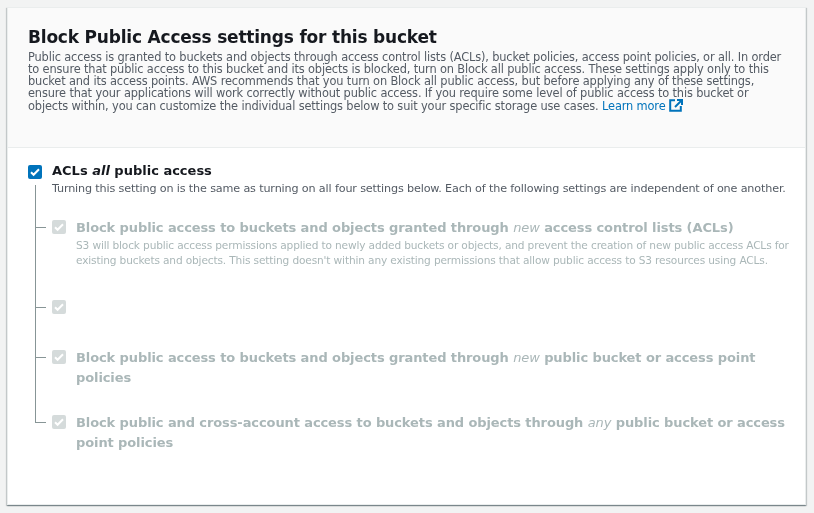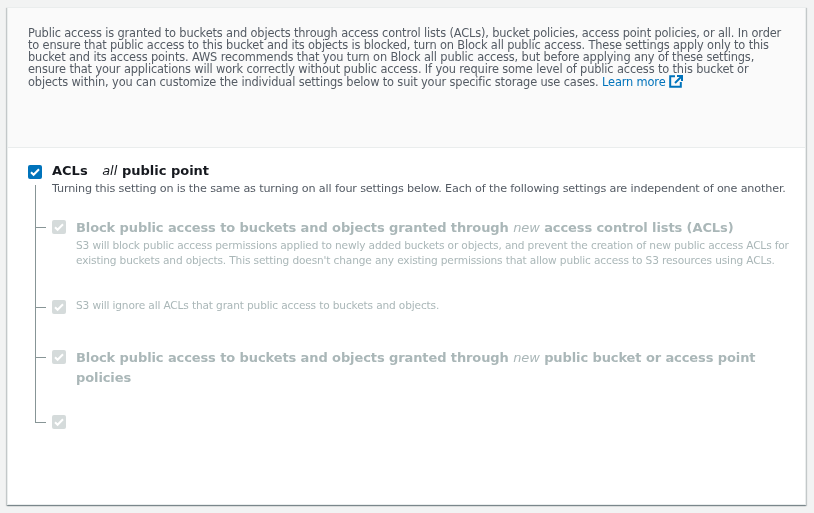--- a/index.html
+++ b/index.html
@@ -33,88 +33,89 @@
   .ext-icon { display:inline-block; vertical-align:-2px; margin-left:3px; }
   .card-body { position:relative; }
   .main-row { position:absolute; left:20px; top:17px; }
   .cb {
     position:absolute; width:14px; height:14px; border-radius:2px; box-sizing:border-box;
   }
   .cb.on { background:#0073bb; }
   .cb.dis { background:#d5dbdb; }
   .cb svg { position:absolute; left:1px; top:1px; }
   .main-label { position:absolute; left:24px; top:-2px; white-space:nowrap; font-size:13px; font-weight:bold; }
-  .main-label i { font-weight:normal;margin-left:10px; }
+  .main-label i { font-weight:bold; }
   .main-desc { position:absolute; left:24px; top:17px; white-space:nowrap; font-size:11.2px; color:#545b64; letter-spacing:-0.15px; }
   .tree-v { position:absolute; left:27px; width:1px; background:#879596; }
   .tree-h { position:absolute; left:27px; width:11px; height:1px; background:#879596; }
   .sub { position:absolute; left:44px; width:740px; }
   .sub .cb { left:0; top:2px; }
   .sub-title { margin-left:24px; font-size:13px; font-weight:bold; color:#aab7b8; line-height:20px; letter-spacing:-0.1px; }
   .sub-title i { font-weight:normal;text-align:center; }
   .sub-desc { margin-left:24px; font-size:10.6px; color:#aab7b8; line-height:15.4px; letter-spacing:-0.15px; }
 </style>
 </head>
 <body>
 
 <div class="card">
   <div class="card-header">
+    <h2 class="title">Block Public Access settings for this bucket</h2>
     <div class="desc"><span>Public access is granted to buckets and objects through access control lists (ACLs), bucket policies, access point policies, or all. In order to ensure that public access to this bucket and its objects is blocked, turn on Block all public access. These settings apply only to this bucket and its access points. AWS recommends that you turn on Block all public access, but before applying any of these settings, ensure that your applications will work correctly without public access. If you require some level of public access to this bucket or objects within, you can customize the individual settings below to suit your specific storage use cases.</span> <a class="link" href="#"><span>Learn more</span><span class="ext-icon"><svg width="14" height="13" viewBox="0 0 14 13">
               <path d="M6 1.2H1.2v10.6h10.6V7" fill="none" stroke="#0073bb" stroke-width="2"></path>
               <path d="M8 1h5v5" fill="none" stroke="#0073bb" stroke-width="2"></path>
               <path d="M12.5 1.5L6 8" stroke="#0073bb" stroke-width="2"></path>
             </svg></span></a></div>
   </div>
 
   <div class="card-body">
     <div class="tree-v" style="top:37px;height:238px;"></div>
     <div class="tree-h" style="top:79px;"></div>
     <div class="tree-h" style="top:159px;"></div>
     <div class="tree-h" style="top:209px;"></div>
     <div class="tree-h" style="top:274px;"></div>
 
     <div class="main-row">
       <div class="cb on" style="left:0;top:0;">
         <svg width="12" height="12" viewBox="0 0 12 12">
             <path d="M2 6.2l2.6 2.6L10 3.2" fill="none" stroke="#fff" stroke-width="2"></path>
           </svg>
       </div>
-      <div class="main-label"><span>ACLs </span><i>all</i><span> public point</span></div>
+      <div class="main-label"><span>ACLs </span><i>all</i><span> public access</span></div>
       <div class="main-desc">Turning this setting on is the same as turning on all four settings below. Each of the following settings are independent of one another.</div>
     </div>
 
     <div class="sub" style="top:70px;">
       <div class="cb dis">
         <svg width="12" height="12" viewBox="0 0 12 12">
             <path d="M2 6.2l2.6 2.6L10 3.2" fill="none" stroke="#fff" stroke-width="2"></path>
           </svg>
       </div>
       <div class="sub-title"><span>Block public access to buckets and objects granted through </span><i>new</i><span> access control lists (ACLs)</span></div>
-      <div class="sub-desc">S3 will block public access permissions applied to newly added buckets or objects, and prevent the creation of new public access ACLs for existing buckets and objects. This setting doesn't change any existing permissions that allow public access to S3 resources using ACLs.</div>
+      <div class="sub-desc">S3 will block public access permissions applied to newly added buckets or objects, and prevent the creation of new public access ACLs for existing buckets and objects. This setting doesn't within any existing permissions that allow public access to S3 resources using ACLs.</div>
     </div>
 
     <div class="sub" style="top:150px;">
       <div class="cb dis">
         <svg width="12" height="12" viewBox="0 0 12 12">
             <path d="M2 6.2l2.6 2.6L10 3.2" fill="none" stroke="#fff" stroke-width="2"></path>
           </svg>
       </div>
-      <div class="sub-desc">S3 will ignore all ACLs that grant public access to buckets and objects.</div>
     </div>
 
     <div class="sub" style="top:200px;">
       <div class="cb dis">
         <svg width="12" height="12" viewBox="0 0 12 12">
             <path d="M2 6.2l2.6 2.6L10 3.2" fill="none" stroke="#fff" stroke-width="2"></path>
           </svg>
       </div>
       <div class="sub-title"><span>Block public access to buckets and objects granted through </span><i>new</i><span> public bucket or access point policies</span></div>
     </div>
 
     <div class="sub" style="top:265px;">
       <div class="cb dis">
         <svg width="12" height="12" viewBox="0 0 12 12">
             <path d="M2 6.2l2.6 2.6L10 3.2" fill="none" stroke="#fff" stroke-width="2"></path>
           </svg>
       </div>
+      <div class="sub-title"><span>Block public and cross-account access to buckets and objects through </span><i>any</i><span> public bucket or access point policies</span></div>
     </div>
   </div>
 </div>
 
 </body></html>

